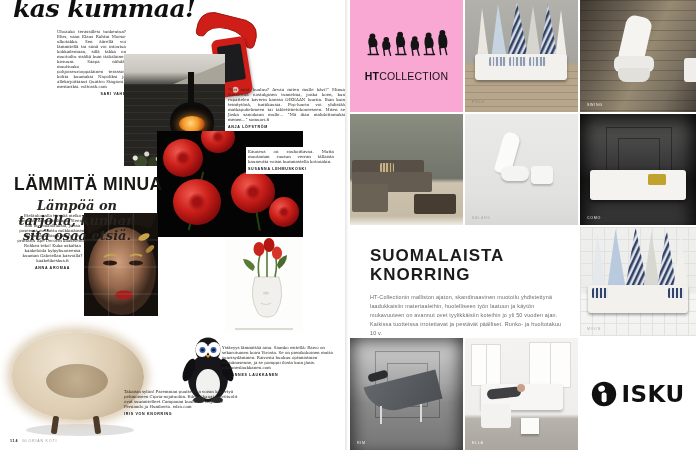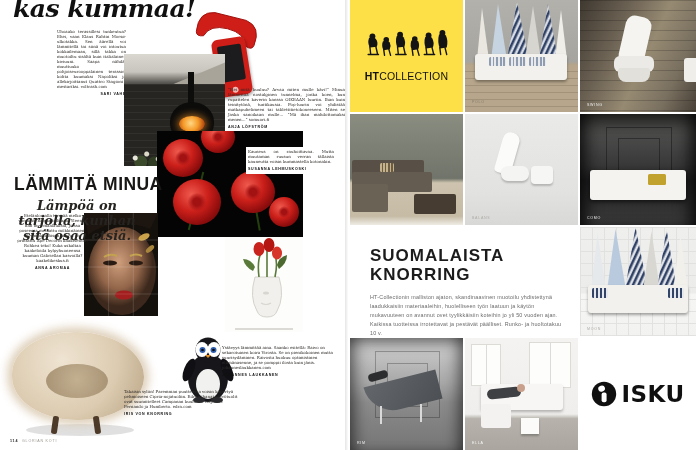--- a/index.html
+++ b/index.html
@@ -75,21 +75,21 @@
   
   .mascot{left:182px;top:336px;width:52px;height:68px;position:absolute;}
   
   .gutter{position:absolute;left:345px;top:0;width:5px;height:450px;
      background:linear-gradient(90deg,rgba(0,0,0,.10),rgba(0,0,0,0) 70%);}
   
   .page-right{position:absolute;left:348px;top:0;width:348px;height:450px;background:#fff;}
   .cell{position:absolute;overflow:hidden;}
   .c1{left:2px;width:113px;} .c2{left:117px;width:113px;} .c3{left:232px;width:116px;}
   .r1{top:0;height:112px;} .r2{top:114px;height:111px;} .r3{top:227px;height:109px;} .r4{top:338px;height:112px;}
-  .htlogo-cell{background:#fde047;text-align:center;padding-top:26px;box-sizing:border-box;}
+  .htlogo-cell{background:#f9a8d4;text-align:center;padding-top:26px;box-sizing:border-box;}
   .htlogo-text{font-size:10.5px;letter-spacing:.2px;color:#121212;margin-top:2px;}
   .htlogo-text b{font-weight:800;}
   
   .ph-polo{background:linear-gradient(180deg,#b3b1ac 0%,#a6a49e 55%,#b5a489 58%,#a2917a 100%);}
   .wood{position:absolute;left:0;bottom:0;width:100%;height:42%;
      background:repeating-linear-gradient(180deg,#b7a68b 0 6px,#a3927a 6px 7px);}
   .sails{position:absolute;left:0;top:0;width:100%;}
   .sofa{position:absolute;background:#f2f1ed;border-radius:3px;box-shadow:0 2px 3px rgba(0,0,0,.35);}
   .cushion{position:absolute;border-radius:1.5px;
      background:repeating-linear-gradient(90deg,#8e9db1 0 1.8px,#e9e9eb 1.8px 3.6px);}

